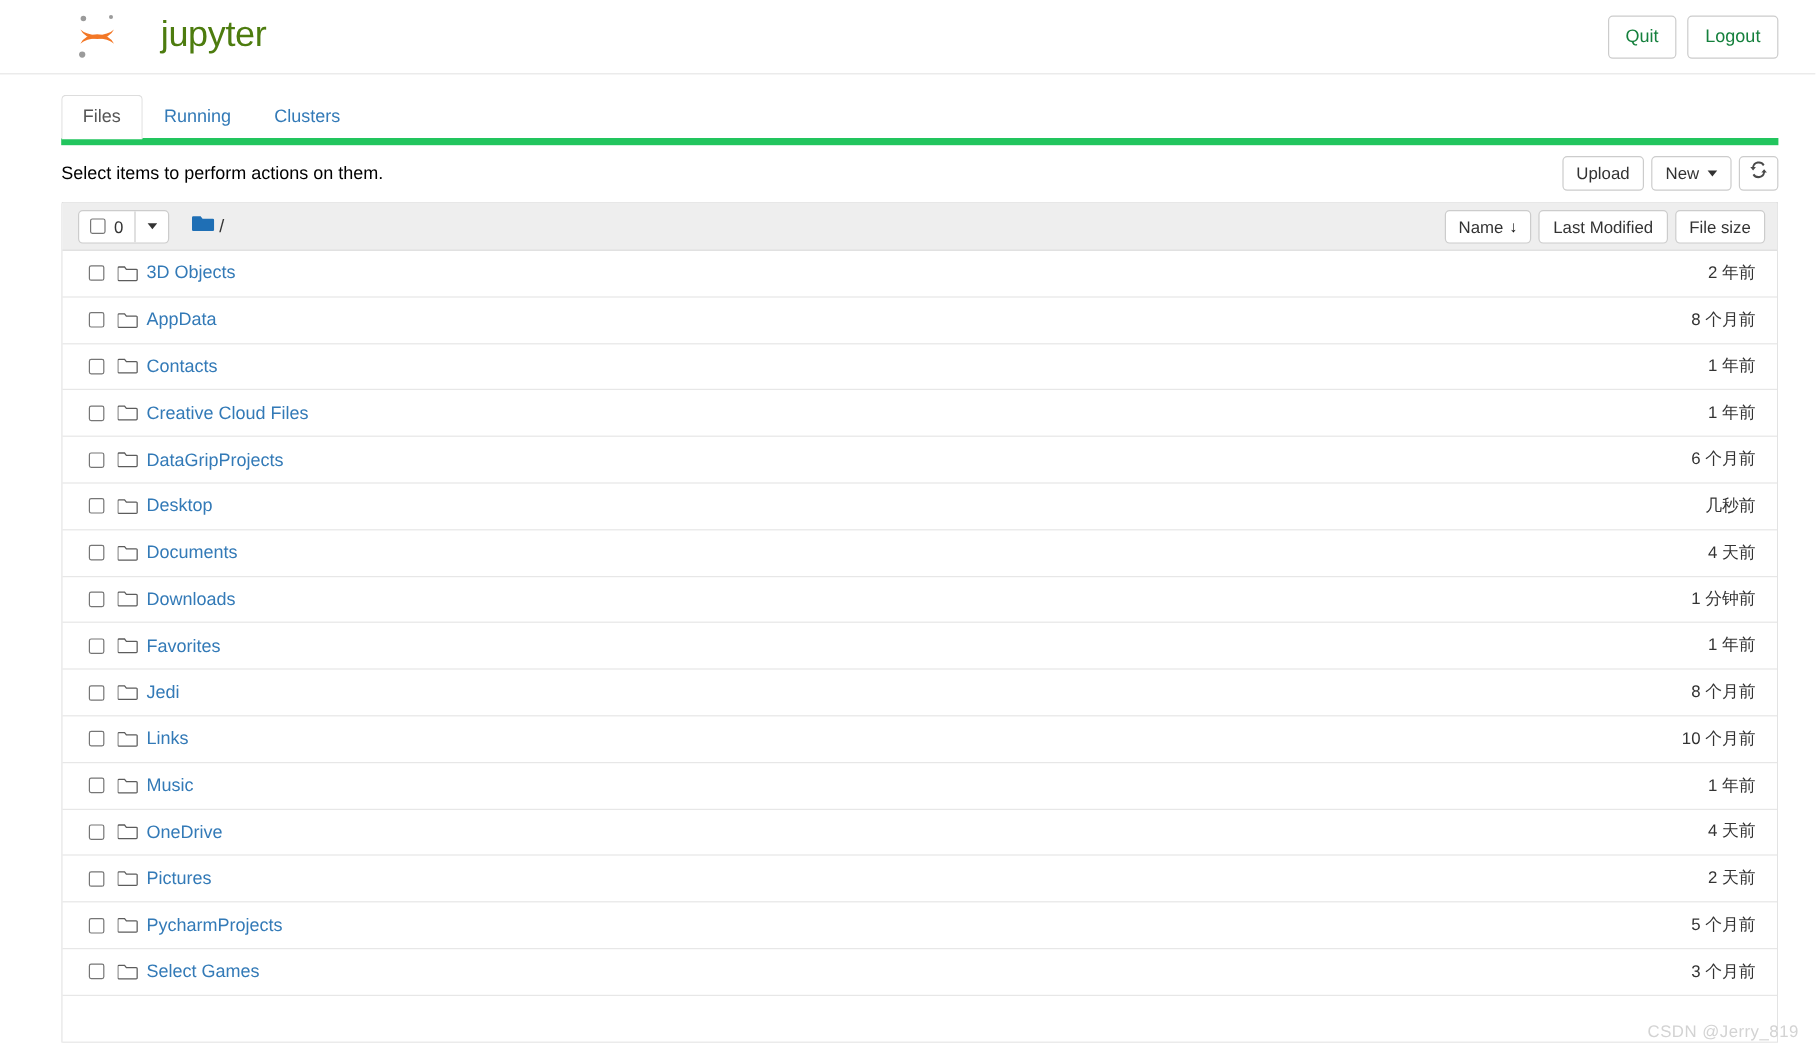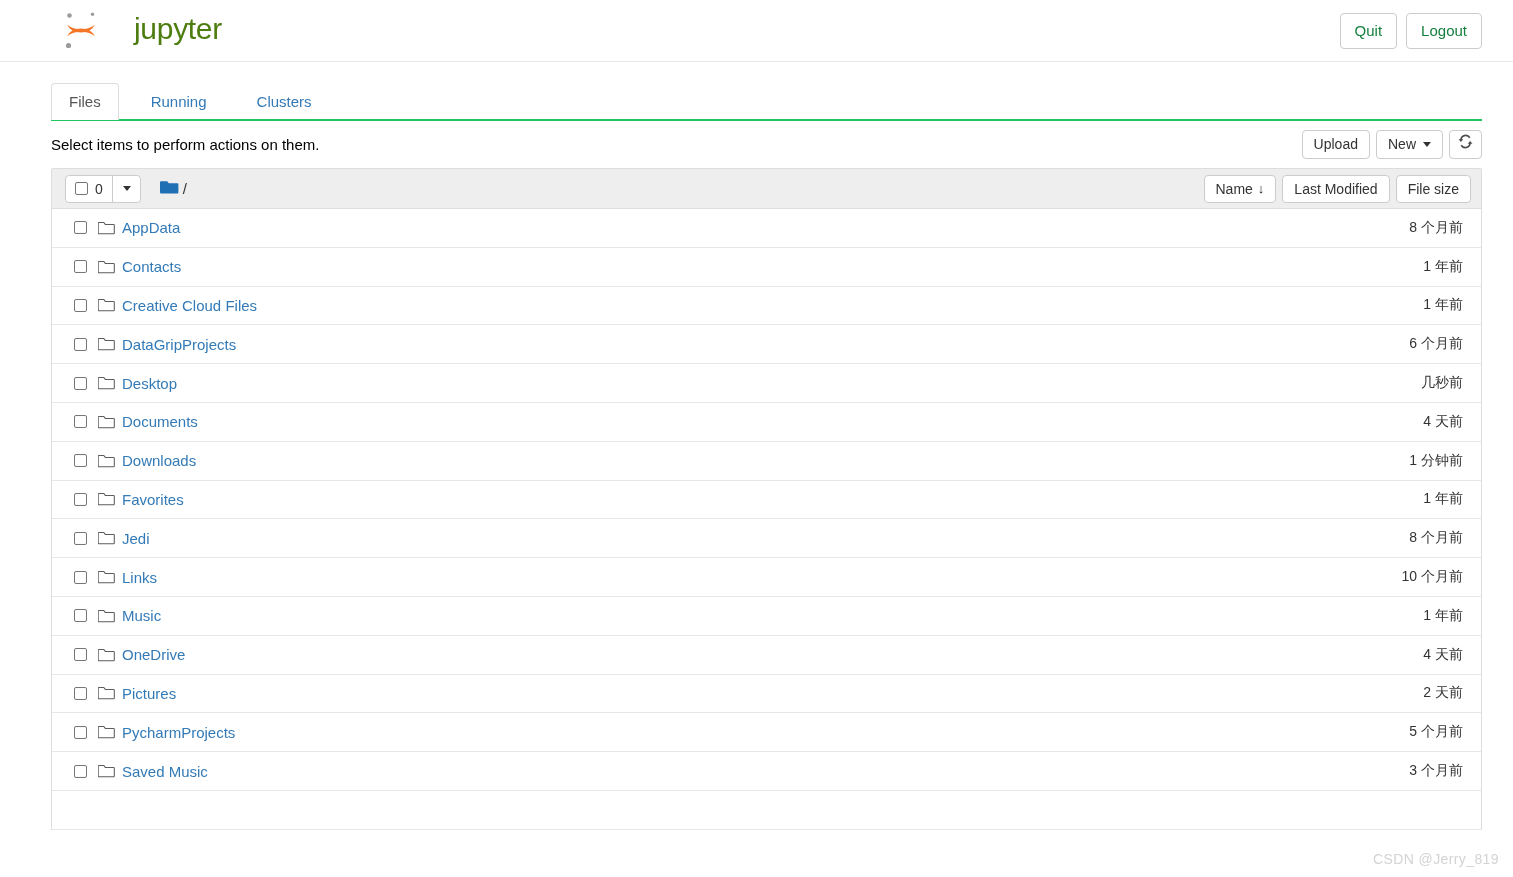--- a/index.html
+++ b/index.html
@@ -55,24 +55,23 @@
     cursor: pointer;
     line-height: 34px;
     text-align: center;
   }
 
   
   #tabs {
     position: relative;
     margin: 21px 31px 0 51px;
     height: 38px;
-    border-bottom: 2px solid #22c55e;
-    display: flex;
-    align-items: flex-start;
-    gap: 14px;
+    border-bottom: 6px solid #22c55e;
+    display: flex;
+    align-items: flex-end;
   }
   .tab {
     padding: 9px 17px 9px 17px;
     font-size: 15px;
     color: #337ab7;
     cursor: pointer;
     border: 1px solid transparent;
     border-bottom: none;
     border-radius: 4px 4px 0 0;
     margin-bottom: -1px;
@@ -344,20 +343,33 @@
   <div id="rows">
       <div class="row">
         <div class="row-cb">
           <span class="cb"></span>
         </div>
         <div class="row-icon">
           <svg width="17" height="14" viewBox="0 0 17 14">
             <path d="M1 1.5 h4.8 l1.5 1.9 h8.2 a0.8 0.8 0 0 1 0.8 0.8 v7.8 a0.8 0.8 0 0 1 -0.8 0.8 h-14.5 a0.8 0.8 0 0 1 -0.8 -0.8 v-9.7 a0.8 0.8 0 0 1 0.8 -0.8 z" fill="none" stroke="#5c5c5c" stroke-width="1.05"></path>
           </svg>
         </div>
+        <a class="row-name">3D Objects</a>
+        <div class="row-size"></div>
+        <div class="row-time">2 年前</div>
+      </div>
+      <div class="row">
+        <div class="row-cb">
+          <span class="cb"></span>
+        </div>
+        <div class="row-icon">
+          <svg width="17" height="14" viewBox="0 0 17 14">
+            <path d="M1 1.5 h4.8 l1.5 1.9 h8.2 a0.8 0.8 0 0 1 0.8 0.8 v7.8 a0.8 0.8 0 0 1 -0.8 0.8 h-14.5 a0.8 0.8 0 0 1 -0.8 -0.8 v-9.7 a0.8 0.8 0 0 1 0.8 -0.8 z" fill="none" stroke="#5c5c5c" stroke-width="1.05"></path>
+          </svg>
+        </div>
         <a class="row-name">AppData</a>
         <div class="row-size"></div>
         <div class="row-time">8 个月前</div>
       </div>
       <div class="row">
         <div class="row-cb">
           <span class="cb"></span>
         </div>
         <div class="row-icon">
           <svg width="17" height="14" viewBox="0 0 17 14">
@@ -526,21 +538,21 @@
       </div>
       <div class="row">
         <div class="row-cb">
           <span class="cb"></span>
         </div>
         <div class="row-icon">
           <svg width="17" height="14" viewBox="0 0 17 14">
             <path d="M1 1.5 h4.8 l1.5 1.9 h8.2 a0.8 0.8 0 0 1 0.8 0.8 v7.8 a0.8 0.8 0 0 1 -0.8 0.8 h-14.5 a0.8 0.8 0 0 1 -0.8 -0.8 v-9.7 a0.8 0.8 0 0 1 0.8 -0.8 z" fill="none" stroke="#5c5c5c" stroke-width="1.05"></path>
           </svg>
         </div>
-        <a class="row-name">Saved Music</a>
+        <a class="row-name">Select Games</a>
         <div class="row-size"></div>
         <div class="row-time">3 个月前</div>
       </div>
       <div class="row">
         <div class="row-size"></div>
       </div>
     </div>
 </div>
 
 <div id="watermark">CSDN @Jerry_819</div>

